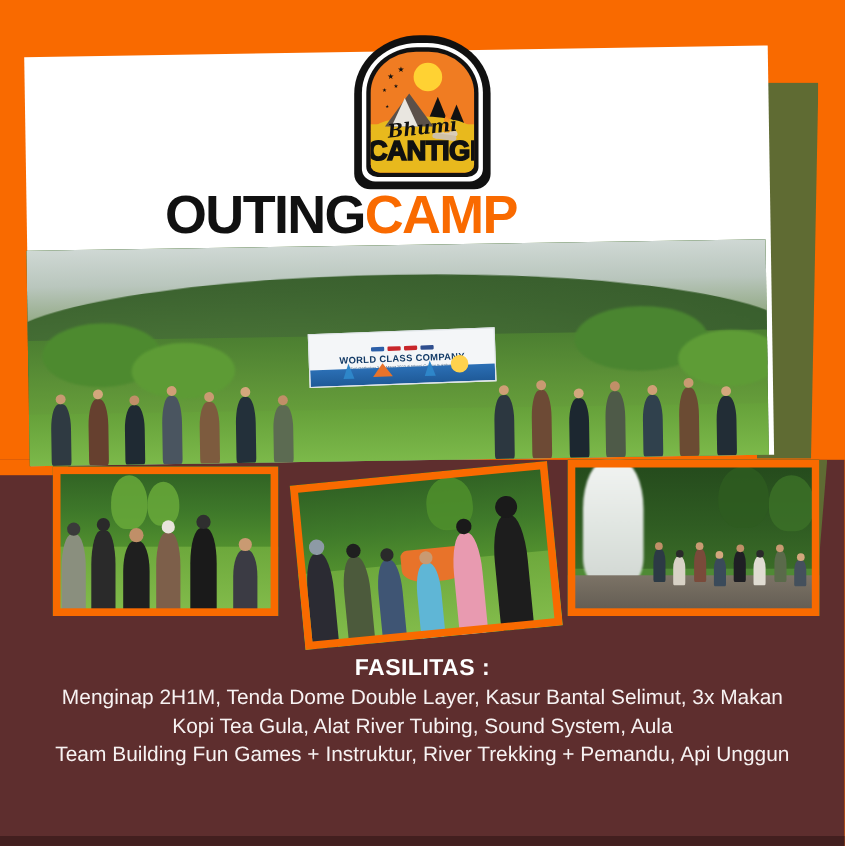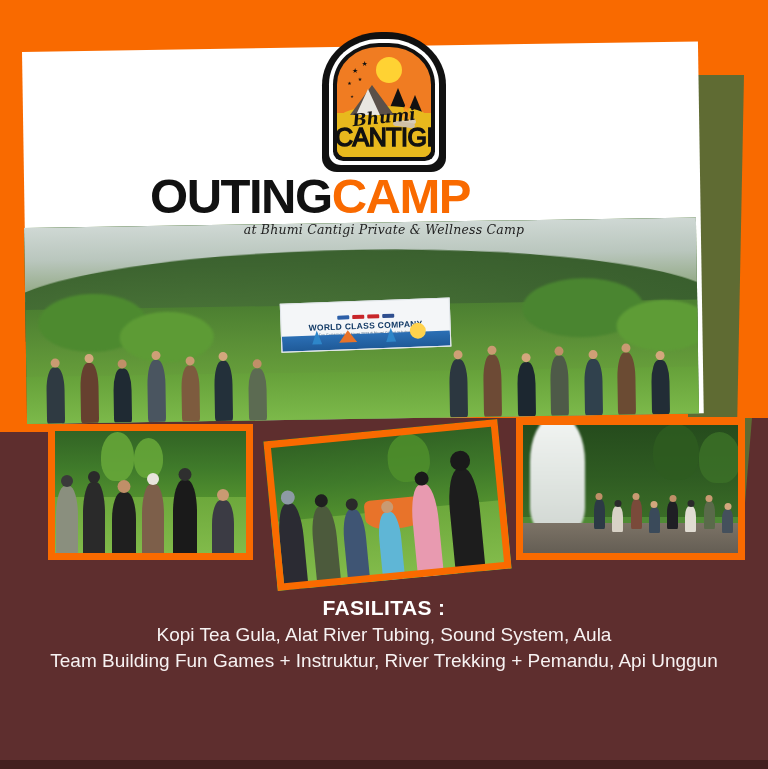--- a/index.html
+++ b/index.html
@@ -146,21 +146,21 @@
   }
   .badge-log{position:absolute;right:16%;bottom:29%;width:22px;height:5px;background:#d9cdb8;border-radius:3px;transform:rotate(-6deg);}
   .badge-log2{position:absolute;right:17%;bottom:27%;width:22px;height:5px;background:#cfc0a6;border-radius:3px;transform:rotate(8deg);}
   .badge-bhumi{
     position:absolute;left:50%;bottom:27%;transform:translateX(-50%) rotate(-6deg);
     font-family:"DejaVu Serif", serif;font-style:italic;font-weight:bold;
     font-size:17px;color:#111;white-space:nowrap;
   }
   .badge-cantigi{
     position:absolute;left:50%;bottom:5%;transform:translateX(-50%);
-    font-family:"Liberation Sans", sans-serif;font-weight:normal;
+    font-family:"Liberation Sans", sans-serif;font-weight:bold;
     font-size:25px;color:#111;letter-spacing:-0.5px;white-space:nowrap;
     -webkit-text-stroke:1.5px #111;
   }
 
   
   .headline{
     position:absolute;left:0;top:172px;width:620px;text-align:center;
     font-weight:bold;font-size:49px;letter-spacing:-1.5px;line-height:1;
     font-family:"Liberation Sans", sans-serif;
   }
@@ -320,21 +320,20 @@
         <div class="badge-fire"></div>
         <div class="badge-bhumi">Bhumi</div>
         <div class="badge-cantigi">CANTIGI</div>
       </div>
     </div>
   </div>
 
   <div class="headline">
     <span class="k1">OUTING</span><span class="k2">CAMP</span>
   </div>
-  <div class="subhead">at Bhumi Cantigi Private &amp; Wellness Camp</div>
 
   <div class="photo ph1">
     <div class="scene-hedge"></div>
     <div class="scene-grass"></div>
     <div class="leaf" style="left:26%;top:6%;width:16%;height:36%;"></div>
     <div class="leaf" style="left:42%;top:10%;width:14%;height:30%;"></div>
     <div class="person" style="left:4%;width:22px;height:74px;background:#8a8f7e;">
         <div class="head" style="background:#3a3a3a;width:12px;height:12px;top:-11px;"></div>
       </div>
     <div class="person" style="left:17%;width:22px;height:78px;background:#2a2a2a;">
@@ -409,19 +408,20 @@
         <div class="head" style="background:#c99a72;width:7px;height:7px;top:-6px;"></div>
       </div>
     <div class="person" style="left:90%;bottom:19%;width:11px;height:24px;background:#44505c;">
         <div class="head" style="background:#d3a77d;width:7px;height:7px;top:-6px;"></div>
       </div>
     <div class="frame"></div>
   </div>
 
   <div class="fas-title">FASILITAS :</div>
   <div class="fas-lines">
+    <div>Menginap 2H1M, Tenda Dome Double Layer, Kasur Bantal Selimut, 3x Makan</div>
     <div>Kopi Tea Gula, Alat River Tubing, Sound System, Aula</div>
     <div>Team Building Fun Games + Instruktur, River Trekking + Pemandu, Api Unggun</div>
   </div>
 
 
   <div class="bottom-strip"></div>
 </div>
 
 </body></html>

